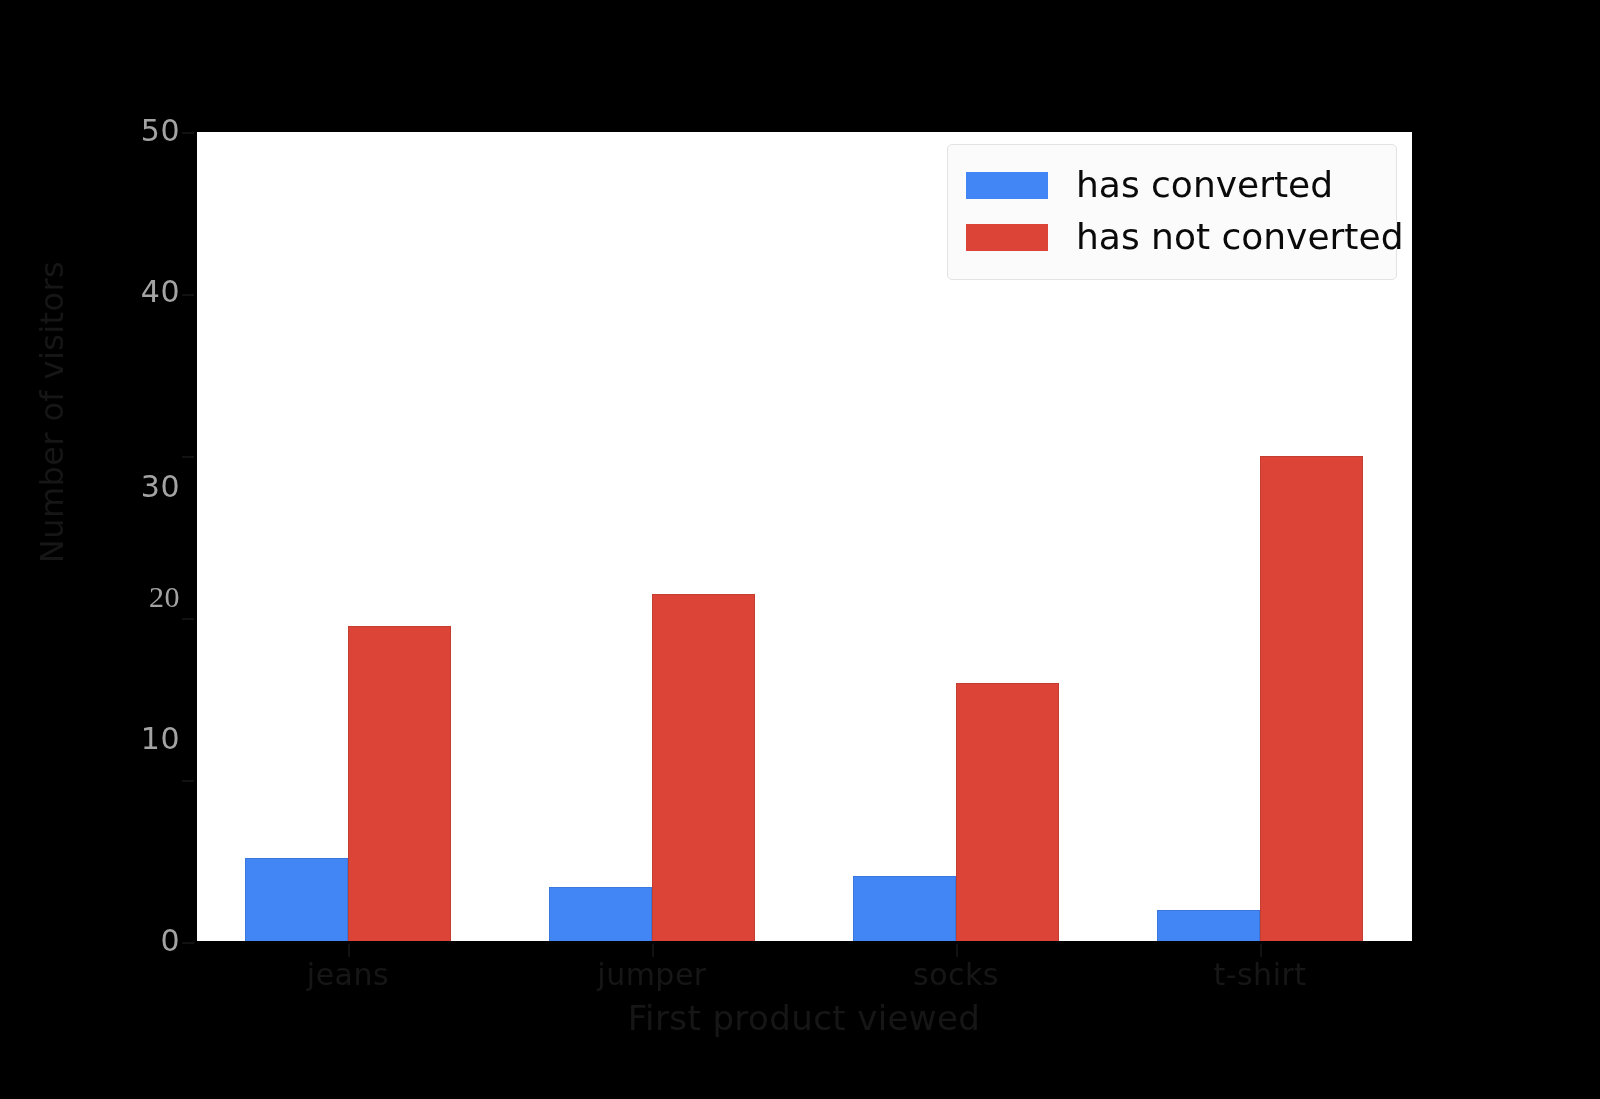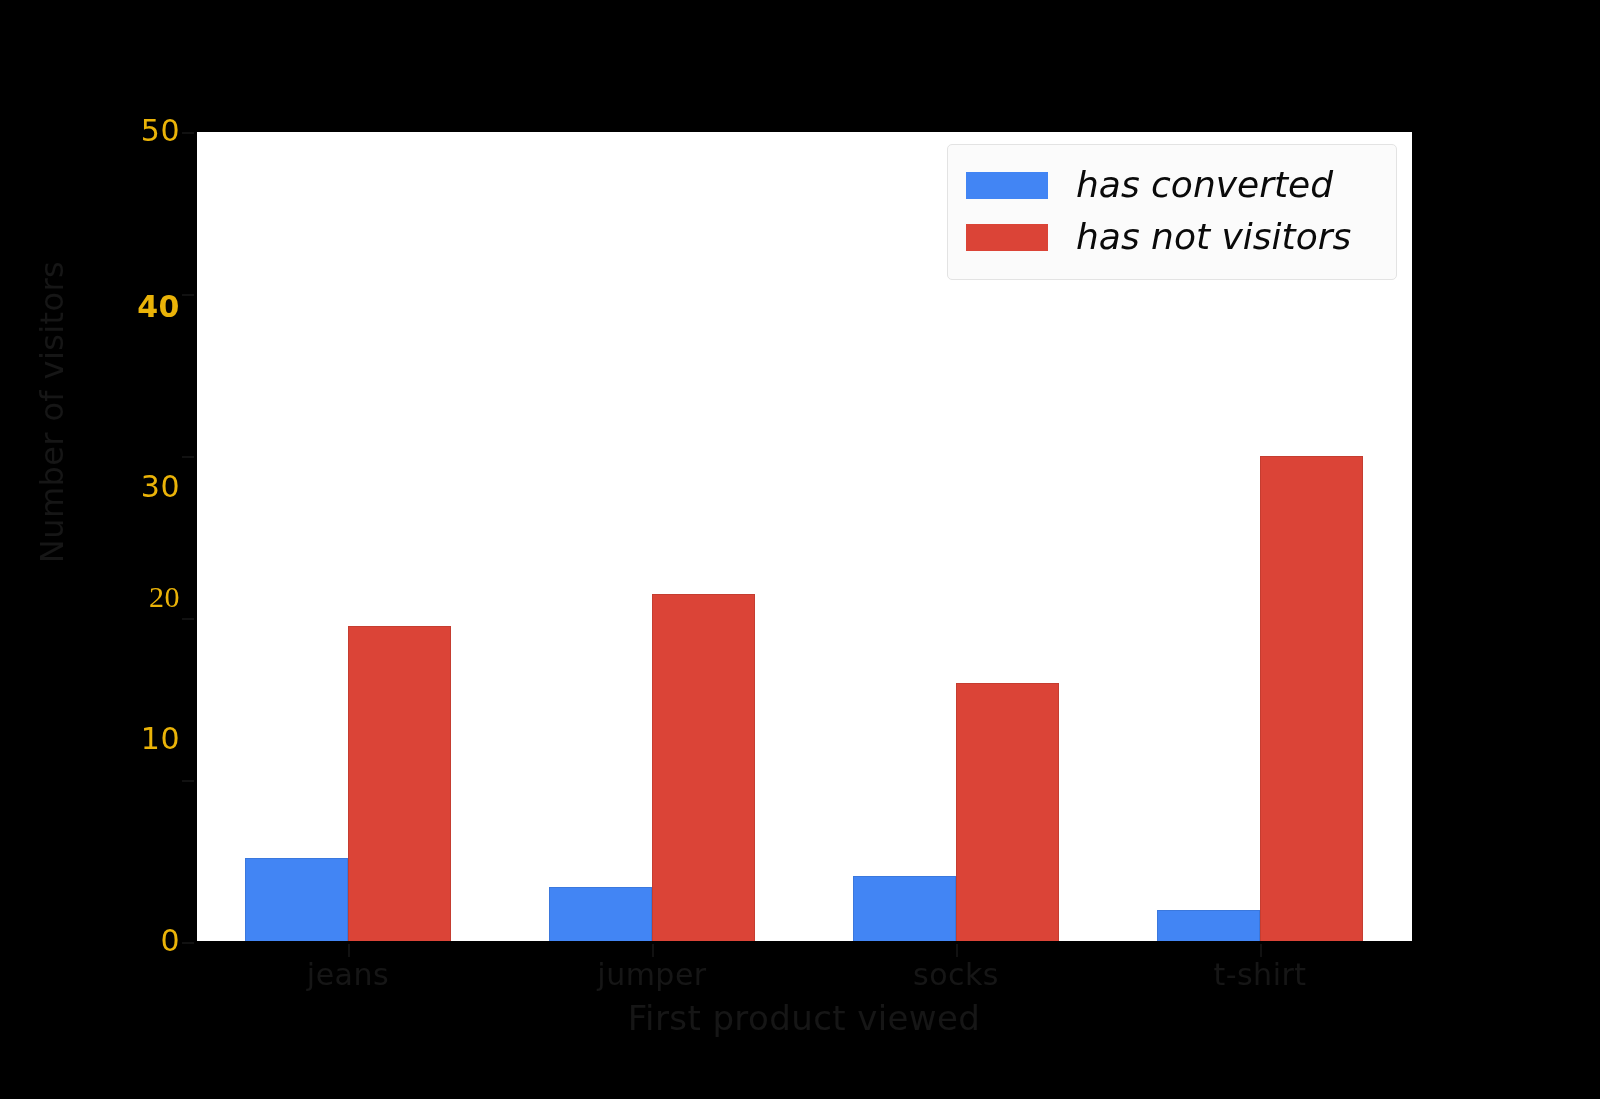--- a/index.html
+++ b/index.html
@@ -69,21 +69,21 @@
     top: 941px;
     width: 1218px;
     height: 3px;
     background: #000000;
   }
   .ytick-label {
     position: absolute;
     right: 1420px;
     width: 80px;
     text-align: right;
-    color: #eab308;
+    color: #a3a3a3;
     font-size: 30px;
     line-height: 30px;
     letter-spacing: 0.5px;
   }
   .ytick-mark {
     position: absolute;
     left: 182px;
     width: 12px;
     height: 2px;
     background: #111111;
@@ -138,21 +138,20 @@
     box-sizing: border-box;
     background: #fbfbfb;
     border: 1px solid #e3e3e3;
     border-radius: 5px;
     box-shadow: 0 0 0 0 rgba(0,0,0,0);
   }
   .legend-row {
     display: flex;
     align-items: center;
     height: 52px;
-    font-style: italic;
   }
   .legend-swatch {
     width: 82px;
     height: 27px;
     flex: 0 0 auto;
   }
   .legend-swatch.converted { background: #4285F4; }
   .legend-swatch.notconverted { background: #DB4437; }
   .legend-text {
     margin-left: 28px;
@@ -193,21 +192,21 @@
 
   <div id="yticks">
       <div class="ytick-label" style="top: 926px;">0</div>
       <div class="ytick-mark" style="top: 942px;"></div>
       <div class="ytick-label" style="top: 724px;">10</div>
       <div class="ytick-mark" style="top: 780px;"></div>
       <div class="ytick-label" style="top: 582px; font-family: Liberation Serif, serif;">20</div>
       <div class="ytick-mark" style="top: 618px;"></div>
       <div class="ytick-label" style="top: 440px; margin-top: 32px;">30</div>
       <div class="ytick-mark" style="top: 456px;"></div>
-      <div class="ytick-label" style="top: 292px; font-weight: bold;">40</div>
+      <div class="ytick-label" style="top: 277px;">40</div>
       <div class="ytick-mark" style="top: 294px;"></div>
       <div class="ytick-label" style="top: 116px;">50</div>
       <div class="ytick-mark" style="top: 132px;"></div>
     </div>
 
   <div id="xticks">
       <div class="xtick-label" style="left: 198px;">jeans</div>
       <div class="xtick-mark" style="left: 348px;"></div>
       <div class="xtick-label" style="left: 502px;">jumper</div>
       <div class="xtick-mark" style="left: 652px;"></div>
@@ -220,17 +219,17 @@
   <div id="ylabel">Number of visitors</div>
   <div id="xlabel">First product viewed</div>
 
   <div id="legend">
     <div class="legend-row">
       <div class="legend-swatch converted"></div>
       <div class="legend-text">has converted</div>
     </div>
     <div class="legend-row">
       <div class="legend-swatch notconverted"></div>
-      <div class="legend-text">has not visitors</div>
+      <div class="legend-text">has not converted</div>
     </div>
   </div>
 
 </div>
 
 </body></html>

